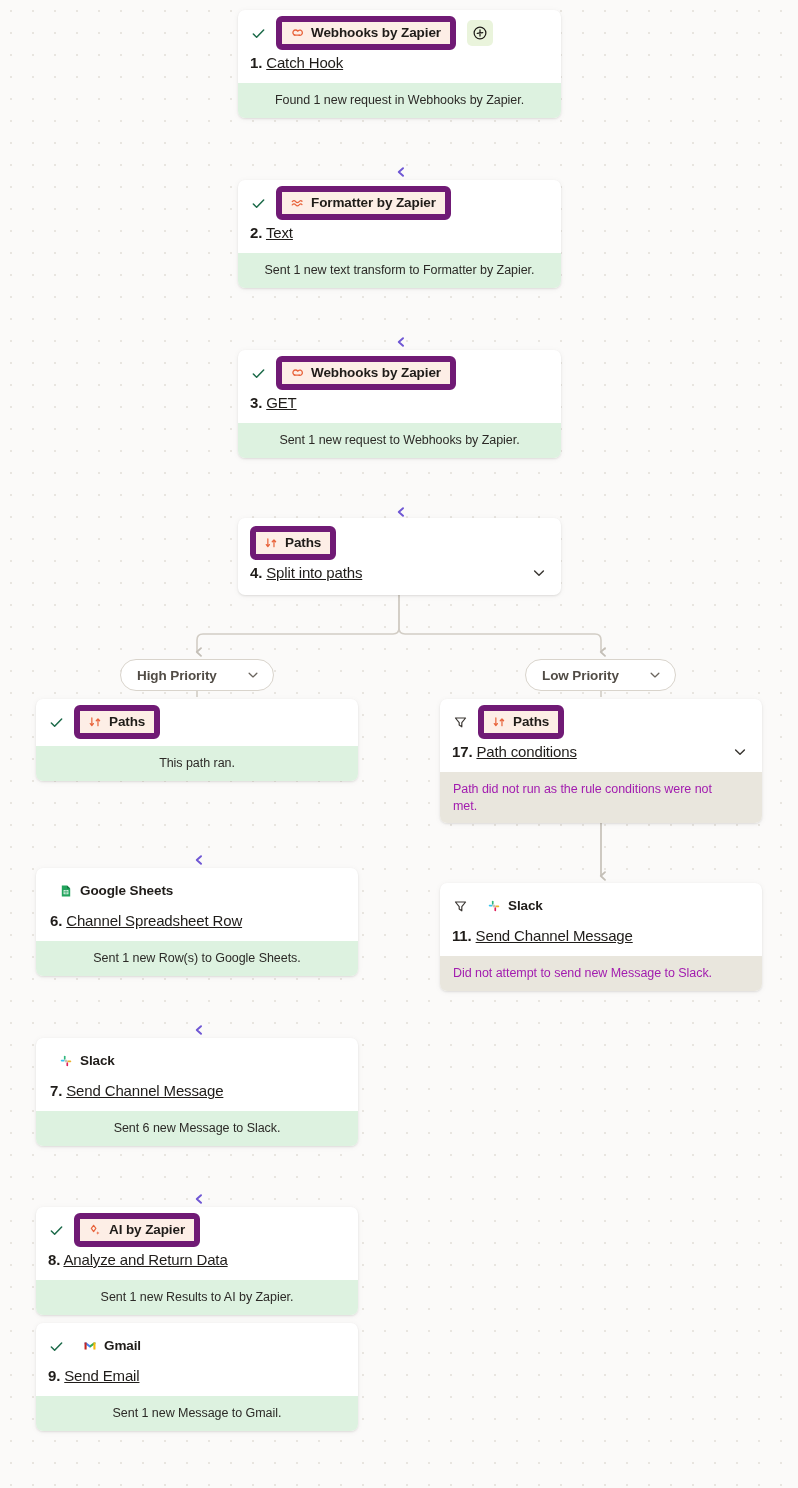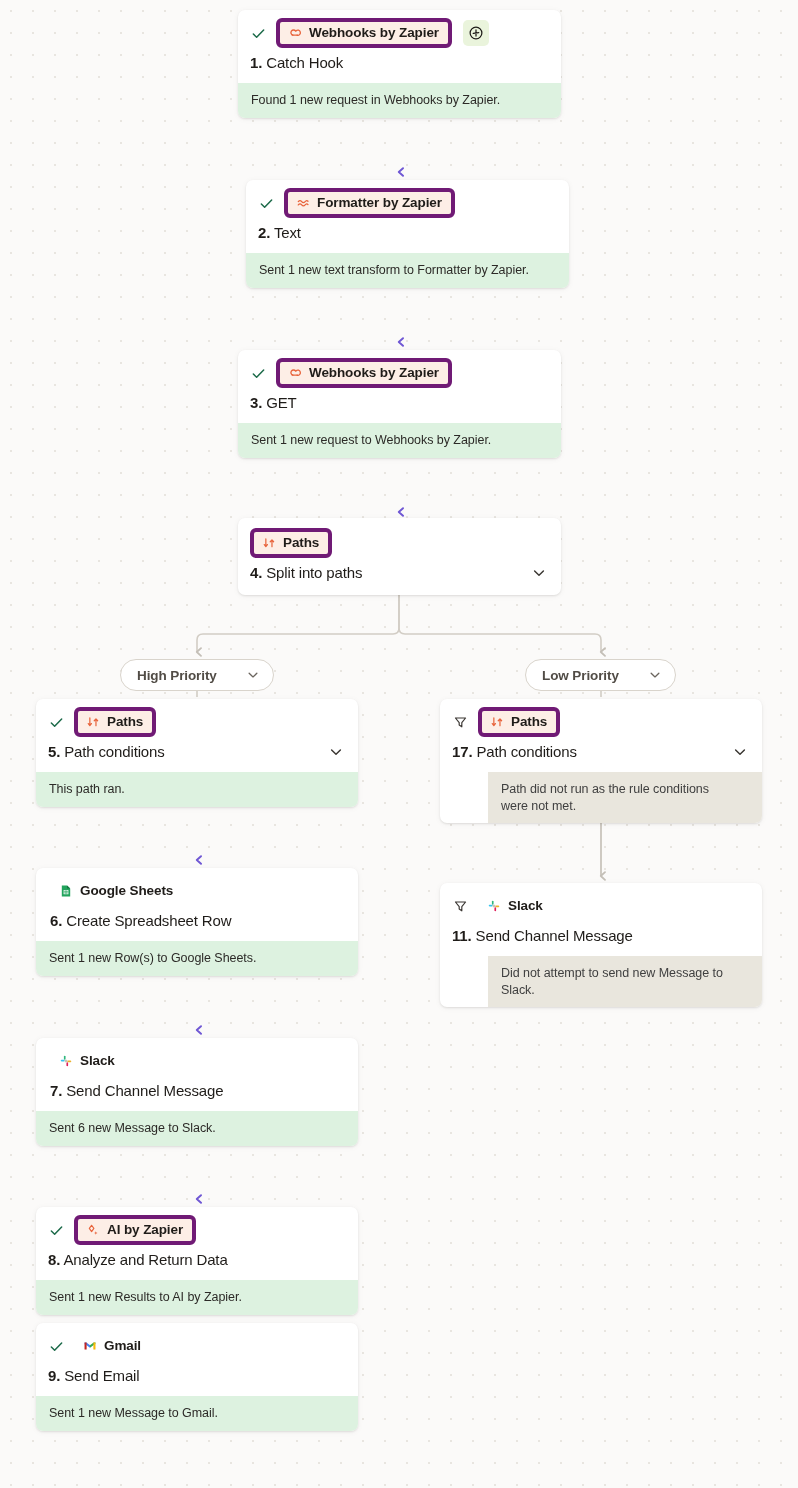--- a/index.html
+++ b/index.html
@@ -69,21 +69,21 @@
     border-radius: 6px;
     font-size: 13.5px;
     font-weight: bold;
     color: #1f1c19;
     letter-spacing: -0.1px;
     line-height: 16px;
     white-space: nowrap;
   }
   .app-chip.zapier {
     background: #fdeee6;
-    border: 4px solid #701a75;
+    border: 6px solid #701a75;
   }
   .app-chip.plain {
     background: #ffffff;
     border: 1px solid transparent;
     text-align: center;
   }
 
   .chip-glyph {
     width: 15px;
     height: 15px;
@@ -97,39 +97,39 @@
     margin-top: 9px;
     font-size: 15px;
     color: #1f1c19;
     letter-spacing: -0.15px;
     display: flex;
     align-items: center;
     justify-content: space-between;
     gap: 8px;
   }
   .card-title .num { font-weight: bold; }
-  .card-title .name { font-weight: normal; }
+  .card-title .name { font-weight: normal; text-decoration: underline; }
   .title-text { white-space: nowrap; }
 
   .chev {
     flex: 0 0 auto;
     display: flex;
     align-items: center;
     color: #3b3733;
   }
 
   .status {
     font-size: 12.5px;
     color: #2c2a27;
     padding: 9px 13px;
     line-height: 1.32;
     letter-spacing: -0.05px;
   }
-  .status.ok      { background: #ddf2e0; }
-  .status.skipped { background: #e9e6dd; color: #404040; margin-left: 48px; }
+  .status.ok      { background: #ddf2e0; text-align: center; }
+  .status.skipped { background: #e9e6dd; color: #a21caf; }
 
   .add-btn {
     width: 26px;
     height: 26px;
     border-radius: 5px;
     background: #eaf4dc;
     display: flex;
     align-items: center;
     justify-content: center;
     margin-left: 2px;
@@ -226,21 +226,21 @@
       <div class="card-title">
         <span class="title-text">
           <span class="num">1.</span>
           <span class="name">Catch Hook</span>
         </span>
       </div>
     </div>
     <div class="status ok">Found 1 new request in Webhooks by Zapier.</div>
   </div>
 
-  <div class="card" style="left:246px; top:180px; width:323px;">
+  <div class="card" style="left:238px; top:180px; width:323px;">
     <div class="card-body">
       <div class="card-top">
         <span class="state-icon">
           <svg width="15" height="15" viewBox="0 0 16 16">
               <path d="M2.5 8.6 L6 12 L13.5 4.2" fill="none" stroke="#1d6b4a" stroke-width="1.6" stroke-linecap="round" stroke-linejoin="round"></path>
             </svg>
         </span>
         <span class="app-chip zapier">
           <span class="chip-glyph">
             <svg width="14" height="14" viewBox="0 0 16 16">
@@ -346,31 +346,20 @@
         <span class="app-chip zapier">
           <span class="chip-glyph">
             <svg width="14" height="14" viewBox="0 0 16 16">
               <path d="M4.4 3.4 L4.4 11.6 M2.6 9.8 L4.4 12 L6.2 9.8" fill="none" stroke="#e8643c" stroke-width="1.4" stroke-linecap="round" stroke-linejoin="round"></path>
               <path d="M11.4 12.2 L11.4 5.2 M9.4 6.6 L11.4 4.4 L13.3 6.6" fill="none" stroke="#e8643c" stroke-width="1.4" stroke-linecap="round" stroke-linejoin="round"></path>
             </svg>
           </span>
           <span>Paths</span>
         </span>
       </div>
-      <div class="card-title">
-        <span class="title-text">
-          <span class="num">5.</span>
-          <span class="name">Path conditions</span>
-        </span>
-        <span class="chev">
-          <svg width="16" height="16" viewBox="0 0 16 16">
-              <path d="M3.6 6 L8 10.2 L12.4 6" fill="none" stroke="#3b3733" stroke-width="1.5" stroke-linecap="round" stroke-linejoin="round"></path>
-            </svg>
-        </span>
-      </div>
     </div>
     <div class="status ok">This path ran.</div>
   </div>
 
   <div class="card" style="left:36px; top:868px; width:322px;">
     <div class="card-body" style="padding-left:14px;">
       <div class="card-top">
         <span class="app-chip plain">
           <span class="chip-glyph">
             <svg width="14" height="14" viewBox="0 0 16 16">
@@ -379,21 +368,21 @@
               <rect x="5.2" y="7.1" width="5.6" height="4.6" fill="#ffffff"></rect>
               <path d="M5.2 8.7 h5.6 M5.2 10.2 h5.6 M8 7.1 v4.6" stroke="#22a45d" stroke-width="0.75"></path>
             </svg>
           </span>
           <span>Google Sheets</span>
         </span>
       </div>
       <div class="card-title">
         <span class="title-text">
           <span class="num">6.</span>
-          <span class="name">Create Spreadsheet Row</span>
+          <span class="name">Channel Spreadsheet Row</span>
         </span>
       </div>
     </div>
     <div class="status ok">Sent 1 new Row(s) to Google Sheets.</div>
   </div>
 
   <div class="card" style="left:36px; top:1038px; width:322px;">
     <div class="card-body" style="padding-left:14px;">
       <div class="card-top">
         <span class="app-chip plain">

